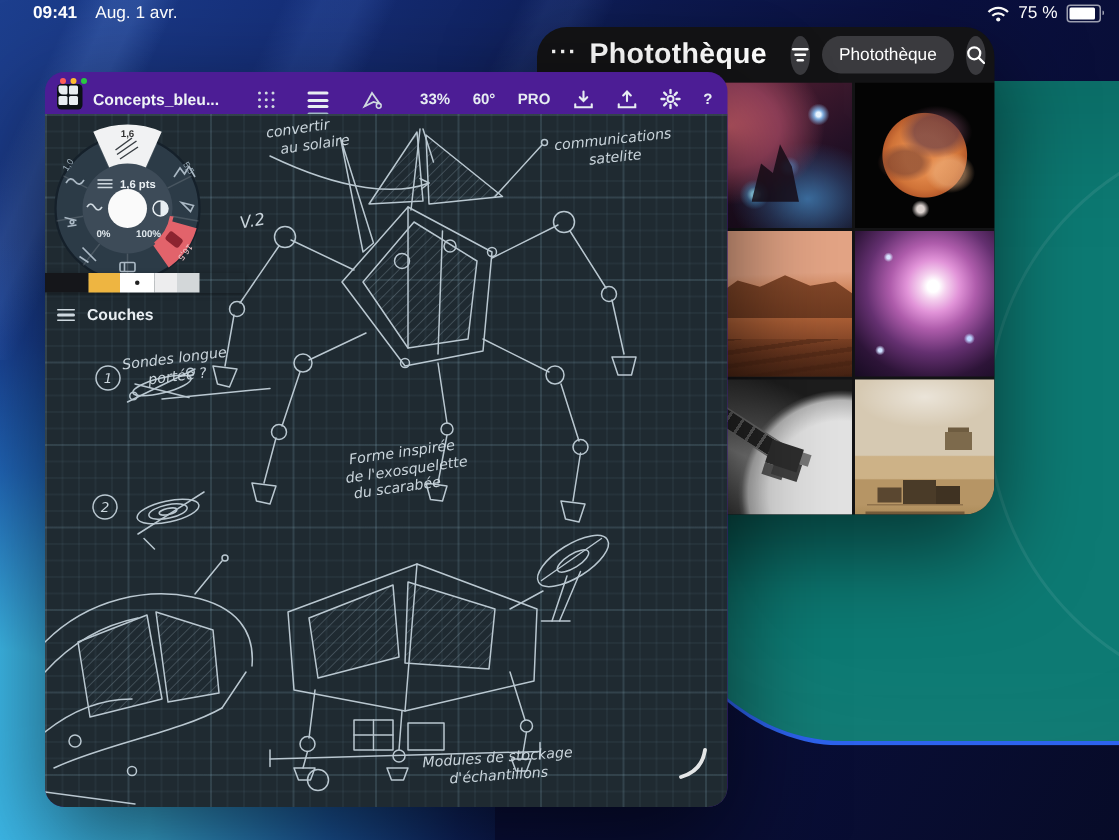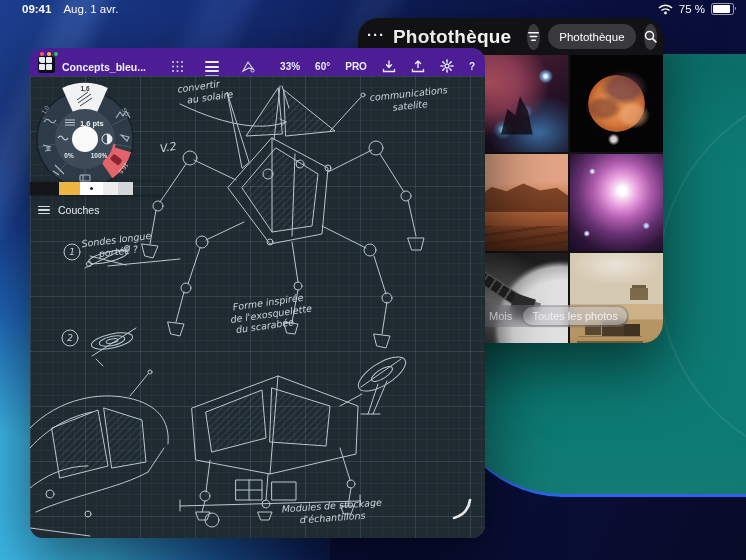--- a/index.html
+++ b/index.html
@@ -115,21 +115,21 @@
   .sketch{position:absolute;inset:0;}
   .anno{position:absolute;color:#c9d4db;font-style:italic;font-size:9.5px;line-height:11.5px;white-space:nowrap;font-family:"DejaVu Sans",sans-serif;}
   
   .palette{position:absolute;left:0px;top:106px;height:13px;width:133px;display:flex;box-shadow:0 1px 4px rgba(0,0,0,.4);}
   .palette .sw{height:100%;position:relative;}
   .sw-dot::after{content:"";position:absolute;left:50%;top:50%;width:3px;height:3px;margin:-1.5px;border-radius:50%;background:#222;}
   .layers-row{position:absolute;left:8px;top:128px;display:flex;align-items:center;gap:8px;color:#e8eef2;}
   .icon-burger2{width:12px;height:9px;position:relative;}
   .icon-burger2 i{position:absolute;left:0;right:0;height:1.6px;background:#cfd9e0;border-radius:1px;}
   .icon-burger2 i:nth-child(1){top:0;} .icon-burger2 i:nth-child(2){top:3.6px;} .icon-burger2 i:nth-child(3){top:7.2px;}
-  .layers-label{font-size:10.5px;font-weight:400;}
+  .layers-label{font-size:10.5px;font-weight:700;}
 </style>
 </head>
 <body>
 
 <div class="wp-streaks"></div>
 <div class="wp-teal"></div>
 <div class="wp-cyan"></div>
 
 <div class="statusbar">
   <div class="sb-left">
@@ -172,24 +172,20 @@
   <div class="ph-grid">
     <div class="tile t-hidden"></div>
     <div class="tile p-flame"></div>
     <div class="tile p-mars"></div>
     <div class="tile t-hidden"></div>
     <div class="tile p-desert"></div>
     <div class="tile p-orion"></div>
     <div class="tile t-hidden"></div>
     <div class="tile p-craft"></div>
     <div class="tile p-rover"></div>
-  </div>
-  <div class="ph-pill">
-    <span class="seg inactive">Mois</span>
-    <span class="seg active">Toutes les photos</span>
   </div>
 </div>
 
 <div class="concepts-win">
   <div class="traffic">
     <i class="t-red"></i>
     <i class="t-yel"></i>
     <i class="t-grn"></i>
   </div>
   <div class="c-titlebar">

